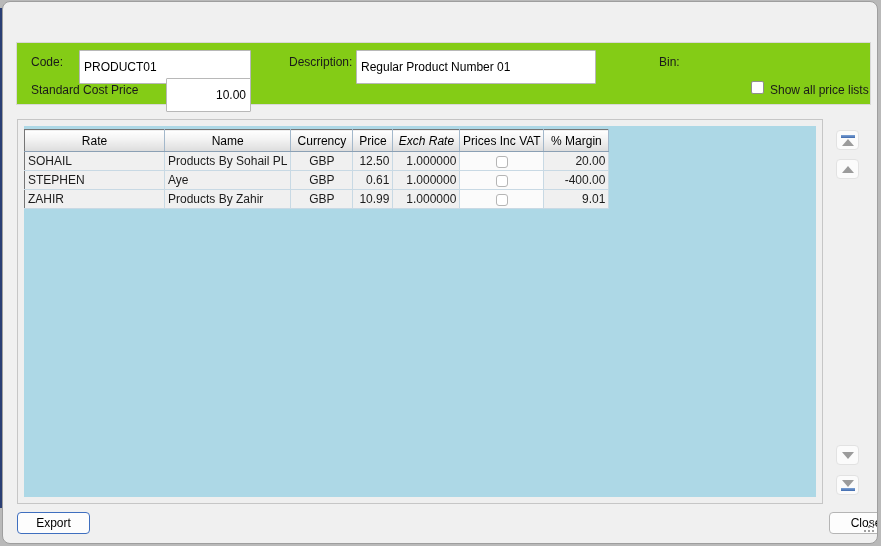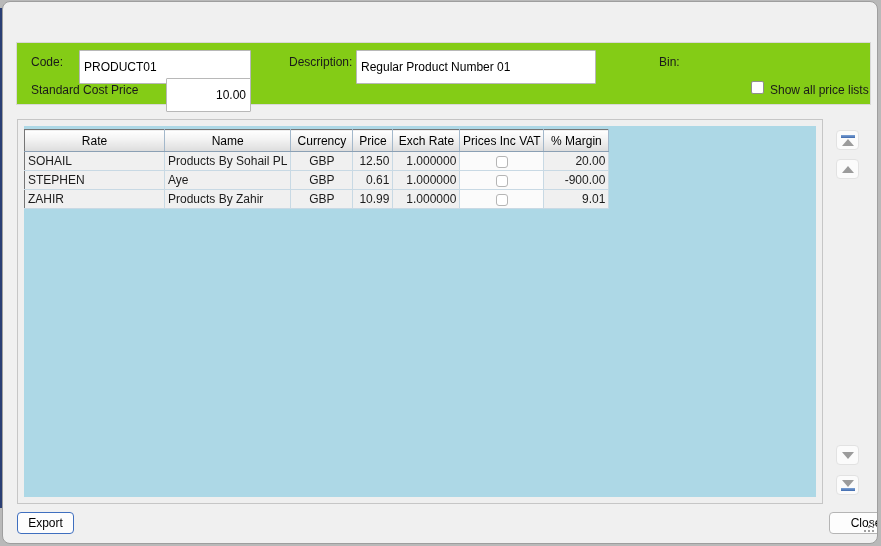--- a/index.html
+++ b/index.html
@@ -107,21 +107,21 @@
   .tri-up { width:0; height:0; border-left:6px solid transparent; border-right:6px solid transparent; border-bottom:7px solid #9b9b9b; }
   .tri-down { width:0; height:0; border-left:6px solid transparent; border-right:6px solid transparent; border-top:7px solid #9b9b9b; }
   .blue-bar { width:14px; height:3px; background:linear-gradient(#7da2d4,#3f6aae); }
   
   .btn {
     position:absolute; height:22px; font-size:12px; color:#000;
     background:#fdfdfd; border:1px solid #b5b5b5; border-radius:4px;
     display:flex; align-items:center; justify-content:center; cursor:default;
     font-family:"Liberation Sans", sans-serif;
   }
-  .btn-export { left:14px; top:510px; width:57px; border-color:#3f6fbf; }
+  .btn-export { left:14px; top:510px; width:73px; border-color:#3f6fbf; }
   .btn-close { left:826px; top:510px; width:74px; }
   .resize-grip {
     position:absolute; right:11px; bottom:11px; width:2px; height:2px;
     background:#9f9f9f;
     box-shadow: 8px 0 0 #9f9f9f, 8px -4px 0 #9f9f9f, 8px -8px 0 #9f9f9f,
                 4px 0 0 #9f9f9f, 4px -4px 0 #9f9f9f, 0 0 0 #9f9f9f;
   }
 </style>
 </head>
 <body>
@@ -149,21 +149,21 @@
 
   <div class="panel grid-panel">
     <div class="grid-surface">
       <table class="price-grid">
         <thead>
           <tr>
               <th style="width: 140px;">Rate</th>
               <th style="width: 120px;">Name</th>
               <th style="width: 62px;">Currency</th>
               <th style="width: 40px;">Price</th>
-              <th style="width: 67px;">Exch Rate</th>
+              <th style="width: 67px; font-style: italic;">Exch Rate</th>
               <th style="width: 84px;">Prices Inc VAT</th>
               <th style="width: 65px;">% Margin</th>
             </tr>
         </thead>
         <tbody>
             <tr>
               <td style="text-align: left;">SOHAIL</td>
               <td style="text-align: left;">Products By Sohail PL</td>
               <td style="text-align: center;">GBP</td>
               <td style="text-align: right;">12.50</td>
@@ -171,21 +171,21 @@
               <td class="vat-cell" style="text-align: center;"><span class="row-checkbox"></span></td>
               <td style="text-align: right;">20.00</td>
             </tr>
             <tr>
               <td style="text-align: left;">STEPHEN</td>
               <td style="text-align: left; margin-left: 10px;">Aye</td>
               <td style="text-align: center;">GBP</td>
               <td style="text-align: right;">0.61</td>
               <td style="text-align: right;">1.000000</td>
               <td class="vat-cell" style="text-align: center;"><span class="row-checkbox"></span></td>
-              <td style="text-align: right;">-900.00</td>
+              <td style="text-align: right;">-400.00</td>
             </tr>
             <tr>
               <td style="text-align: left;">ZAHIR</td>
               <td style="text-align: left;">Products By Zahir</td>
               <td style="text-align: center;">GBP</td>
               <td style="text-align: right;">10.99</td>
               <td style="text-align: right;">1.000000</td>
               <td class="vat-cell" style="text-align: center;"><span class="row-checkbox"></span></td>
               <td style="text-align: right;">9.01</td>
             </tr>

